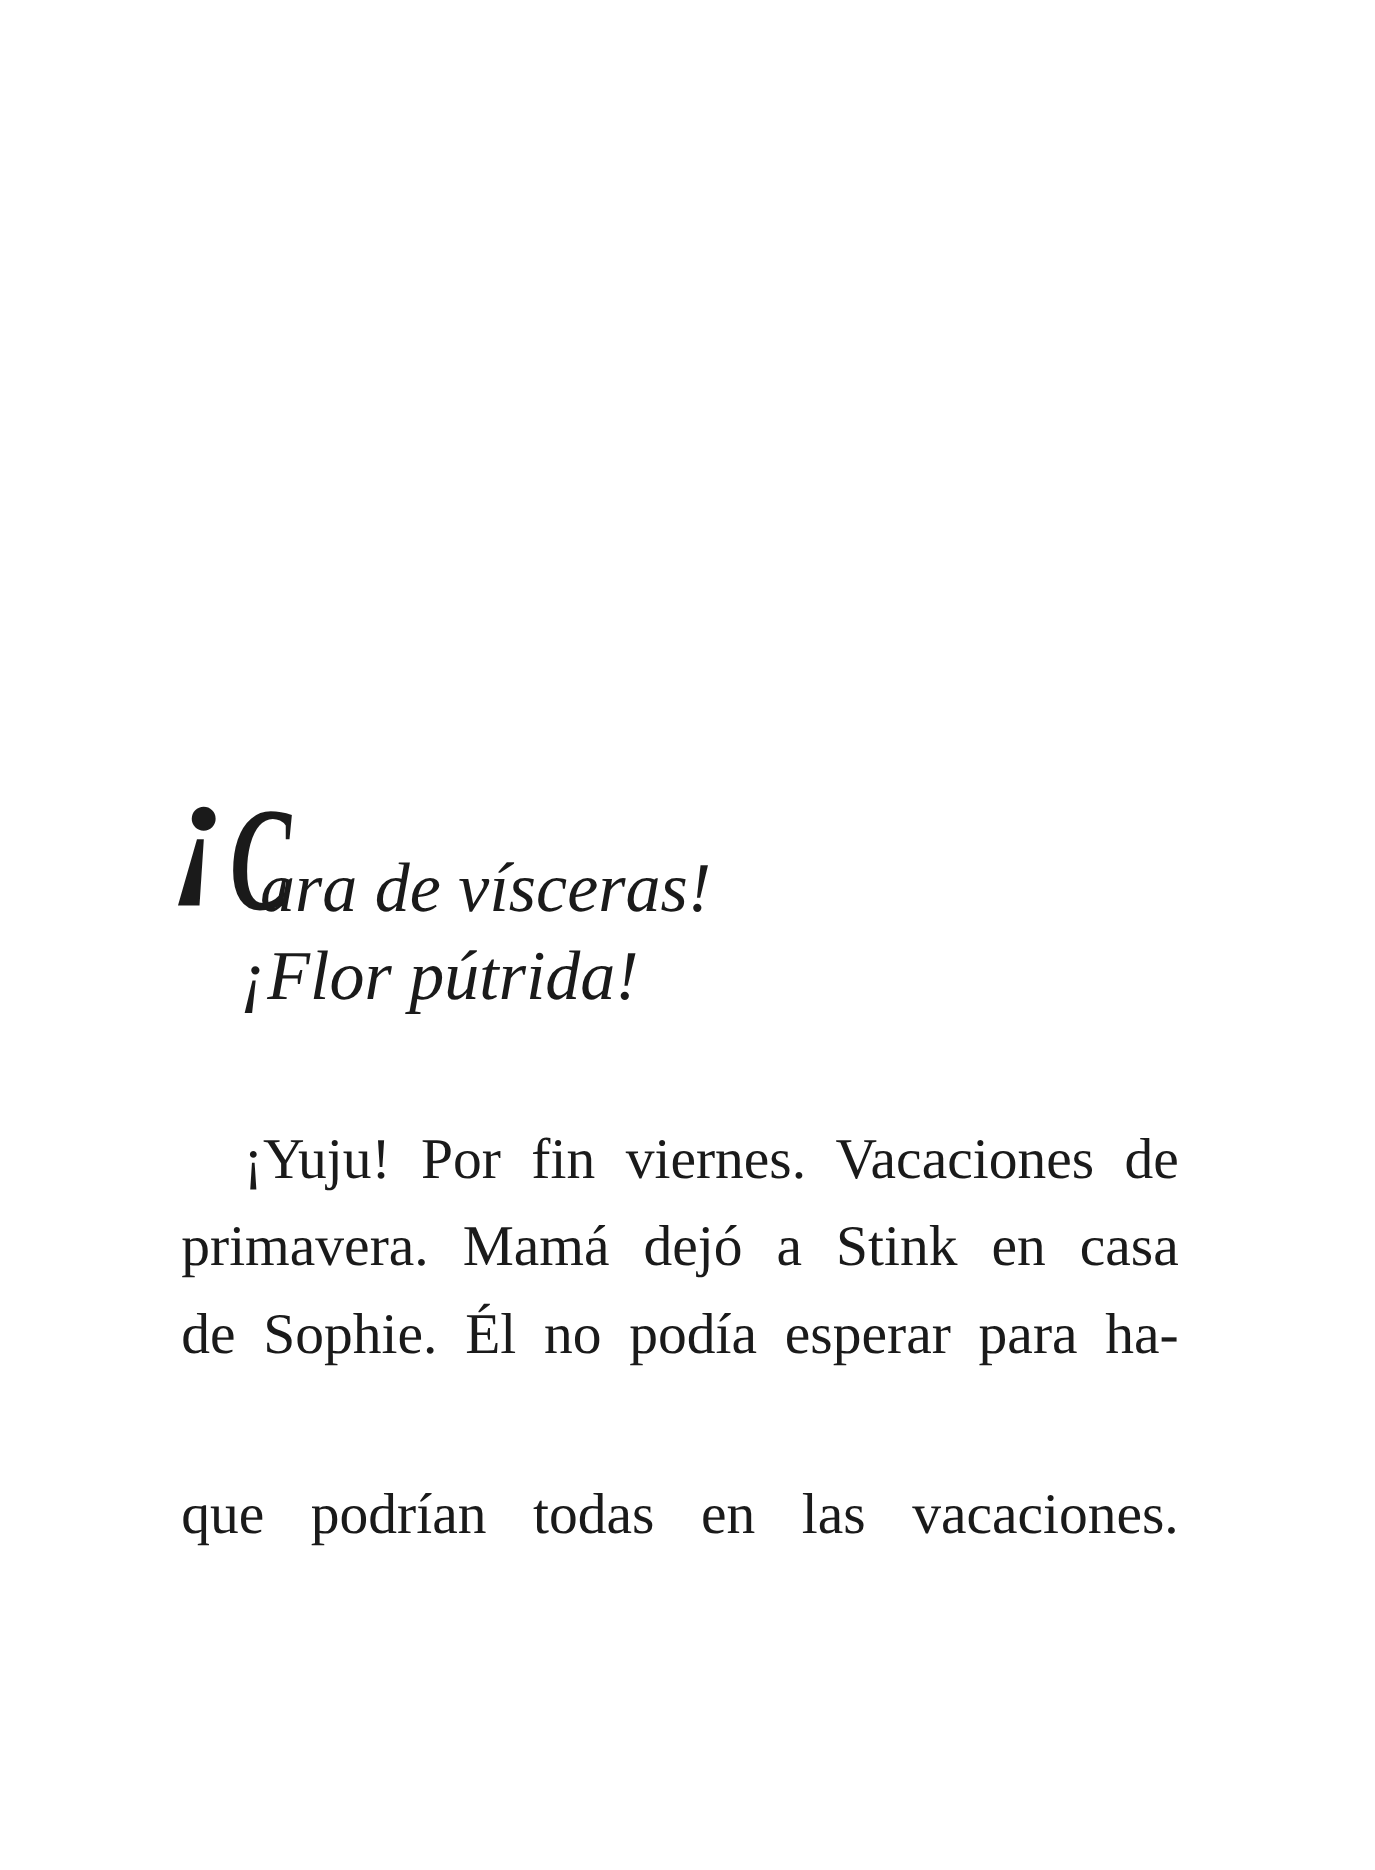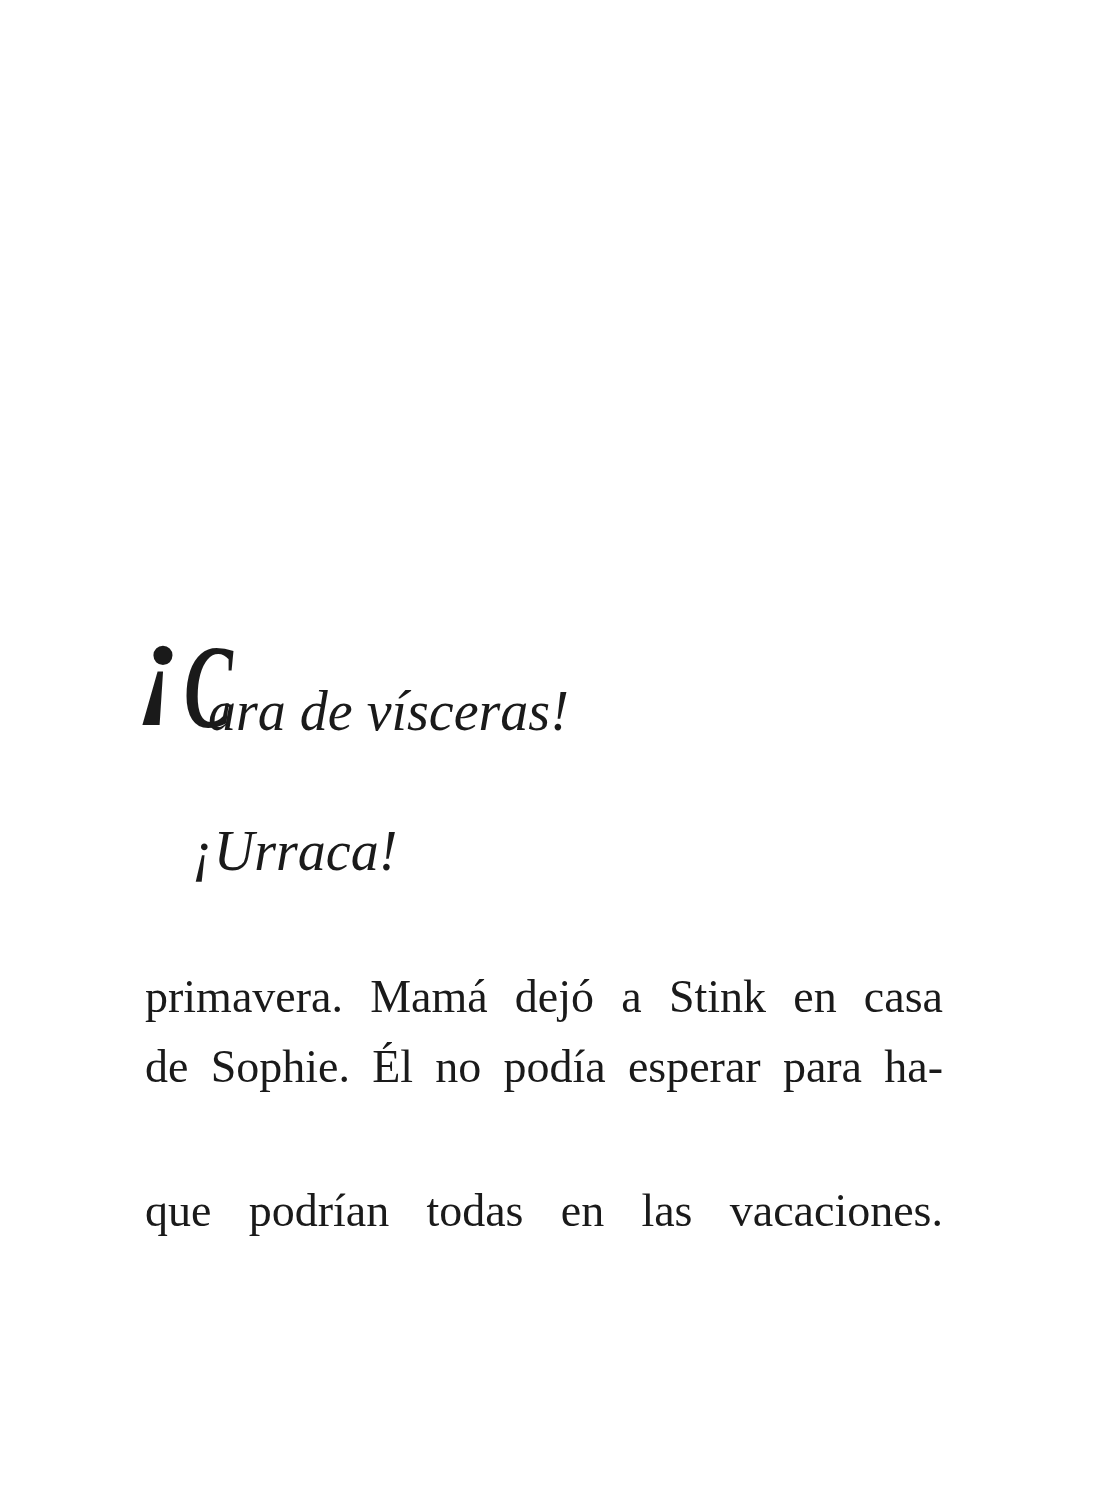--- a/index.html
+++ b/index.html
@@ -68,23 +68,24 @@
 <body>
 
 <div class="page" style="--page-bg: #ffffff; --page-fg: #1a1a1a;">
 
   <div class="dropcap">
     <span class="dc-mark">¡</span><span class="dc-letter">C</span>
   </div>
 
   <div class="italic-line opening-rest">ara de vísceras!</div>
 
+  <div class="italic-line exclaim-0">¡Flor pútrida!</div>
 
-  <div class="italic-line exclaim-1">¡Urraca!</div>
 
+  <div class="para-line p0">¡Yuju! Por fin viernes. Vacaciones de</div>
 
   <div class="para-line p1">primavera. Mamá dejó a Stink en casa</div>
 
   <div class="para-line p2">de Sophie. Él no podía esperar para ha-</div>
 
 
   <div class="para-line p4">que podrían todas en las vacaciones.</div>
 
 </div>
 

